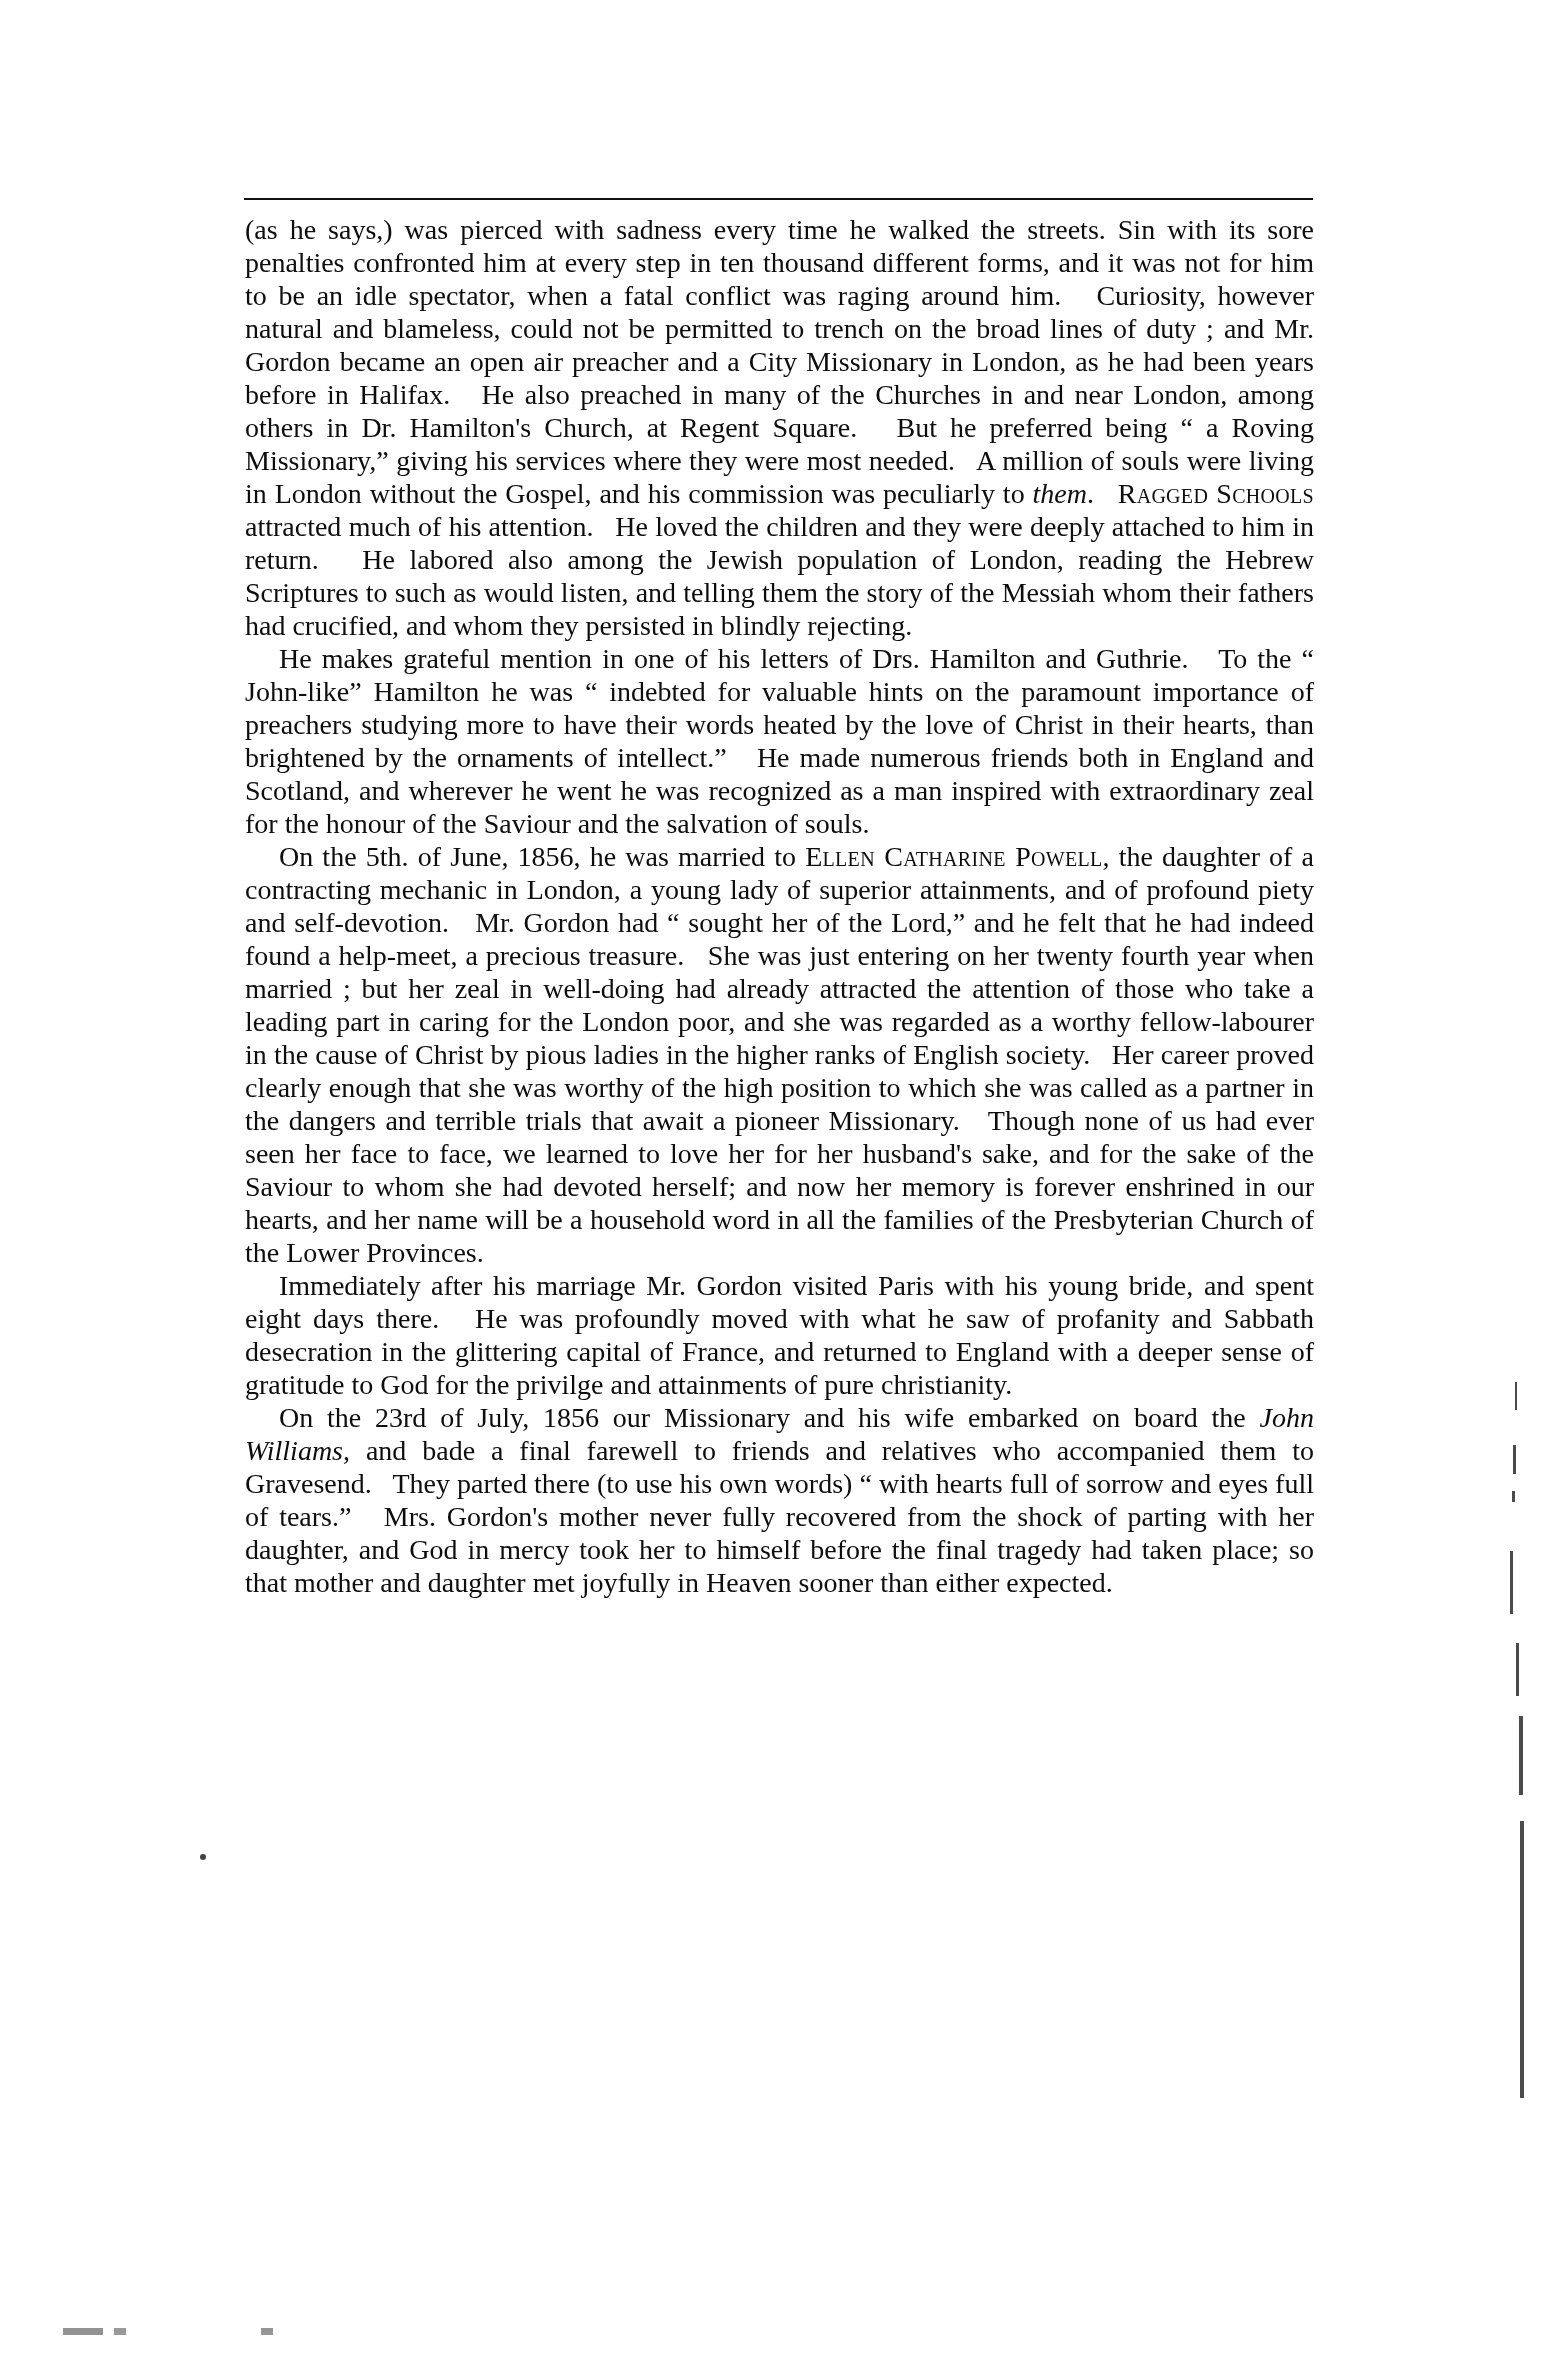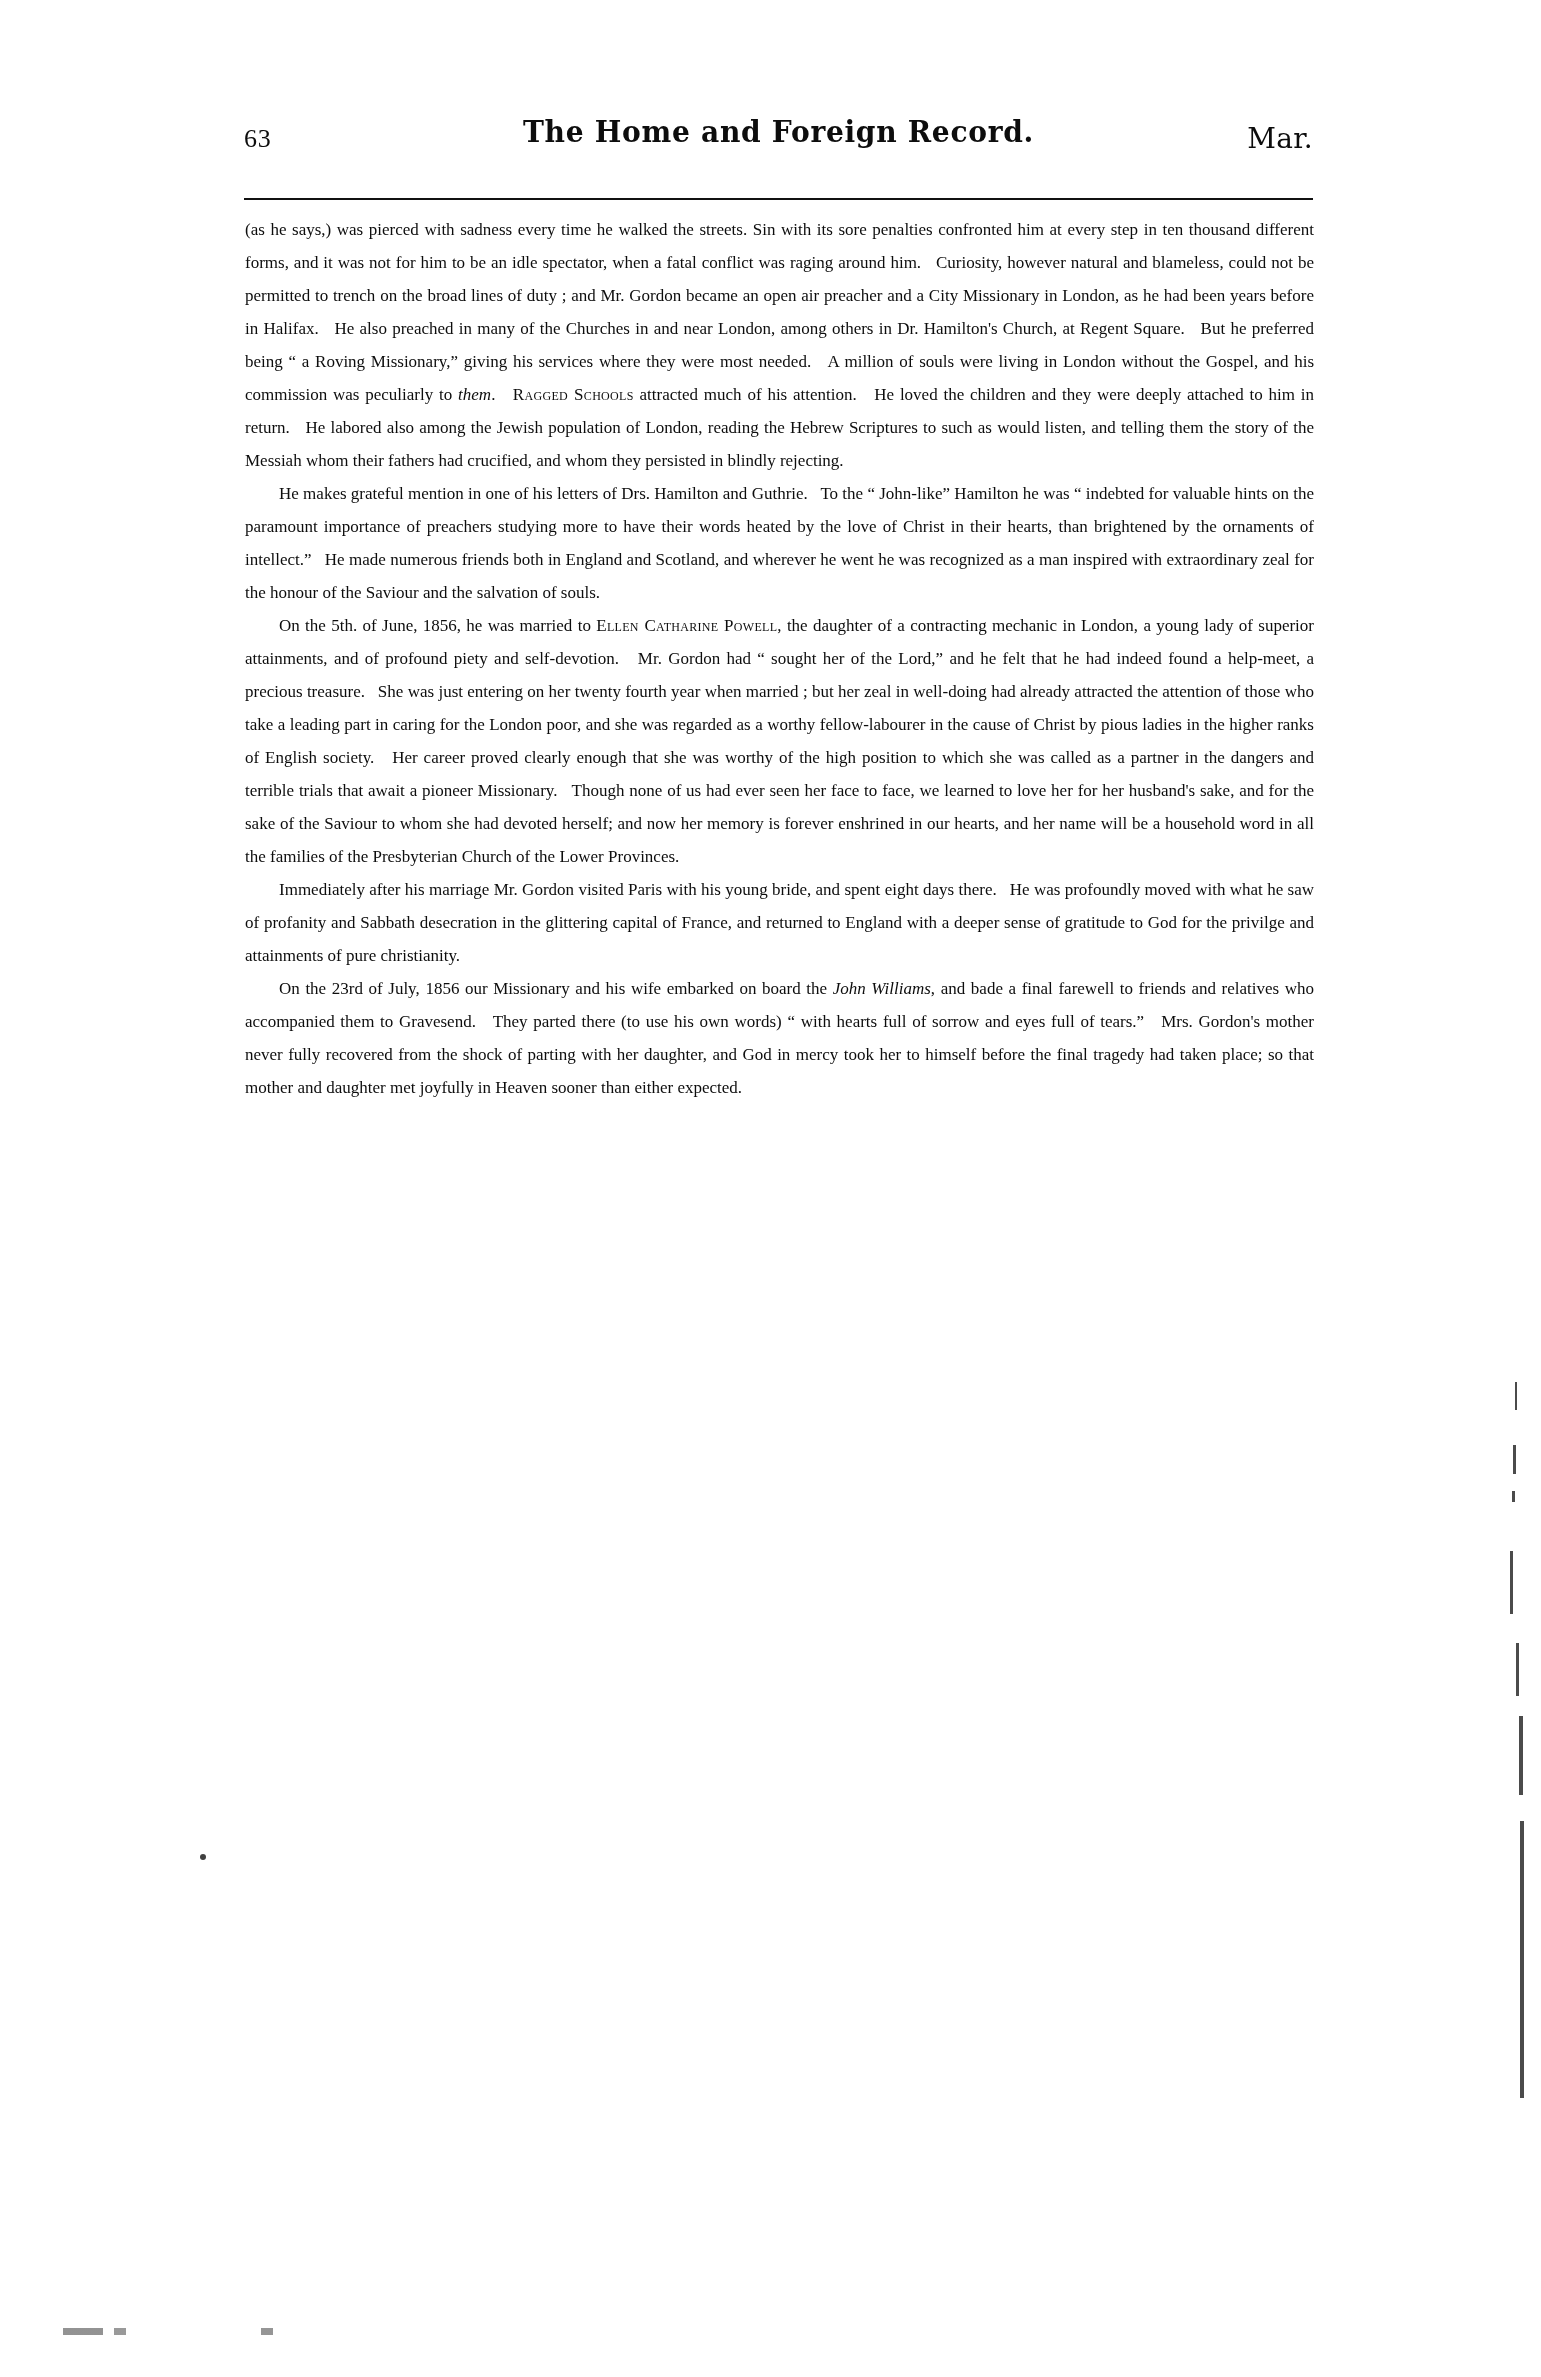--- a/index.html
+++ b/index.html
@@ -64,21 +64,21 @@
     width: 1069px;
     height: 2px;
     background: #111;
   }
   
   .body-col {
     position: absolute;
     left: 245px;
     top: 213px;
     width: 1069px;
-    font-size: 17px;
+    font-size: 28px;
     line-height: 33px;
     text-align: justify;
     text-justify: inter-word;
     hyphens: none;
   }
   .body-col p {
     margin: 0;
     text-indent: 34px;
   }
   .body-col p.noindent {
@@ -122,25 +122,20 @@
     height: 6.6px;
     background: linear-gradient(90deg,#3a3a3a 0 40px, transparent 40px 51px, #464646 51px 63px, transparent 63px 198px, #3f3f3f 198px 210px, transparent 210px 370px);
     opacity: 0.55;
   }
 </style>
 </head>
 <body>
 
 <div class="page">
 
-  <div class="runhead">
-    <div class="folio">63</div>
-    <div class="journal-title">The Home and Foreign Record.</div>
-    <div class="month">Mar.</div>
-  </div>
 
   <div class="rule"></div>
 
   <div class="body-col">
 
     <p class="noindent">(as he says,) was pierced with sadness every time he walked the streets. Sin with its sore penalties confronted him at every step in ten thousand different forms, and it was not for him to be an idle spectator, when a fatal conflict was raging around him. &nbsp; Curiosity, however natural and blameless, could not be permitted to trench on the broad lines of duty ; and Mr. Gordon became an open air preacher and a City Missionary in London, as he had been years before in Halifax. &nbsp; He also preached in many of the Churches in and near London, among others in Dr. Hamilton's Church, at Regent Square. &nbsp; But he preferred being “ a Roving Missionary,” giving his services where they were most needed. &nbsp; A million of souls were living in London without the Gospel, and his commission was peculiarly to <em>them</em>. &nbsp; <span class="sc">Ragged Schools</span> attracted much of his attention. &nbsp; He loved the children and they were deeply attached to him in return. &nbsp; He labored also among the Jewish population of London, reading the Hebrew Scriptures to such as would listen, and telling them the story of the Messiah whom their fathers had crucified, and whom they persisted in blindly rejecting.</p>
 
     <p>He makes grateful mention in one of his letters of Drs. Hamilton and Guthrie. &nbsp; To the “ John-like” Hamilton he was “ indebted for valuable hints on the paramount importance of preachers studying more to have their words heated by the love of Christ in their hearts, than brightened by the ornaments of intellect.” &nbsp; He made numerous friends both in England and Scotland, and wherever he went he was recognized as a man inspired with extraordinary zeal for the honour of the Saviour and the salvation of souls.</p>
 
     <p>On the 5th. of June, 1856, he was married to <span class="sc">Ellen Catharine Powell</span>, the daughter of a contracting mechanic in London, a young lady of superior attainments, and of profound piety and self-devotion. &nbsp; Mr. Gordon had “ sought her of the Lord,” and he felt that he had indeed found a help-meet, a precious treasure. &nbsp; She was just entering on her twenty fourth year when married ; but her zeal in well-doing had already attracted the attention of those who take a leading part in caring for the London poor, and she was regarded as a worthy fellow-labourer in the cause of Christ by pious ladies in the higher ranks of English society. &nbsp; Her career proved clearly enough that she was worthy of the high position to which she was called as a partner in the dangers and terrible trials that await a pioneer Missionary. &nbsp; Though none of us had ever seen her face to face, we learned to love her for her husband's sake, and for the sake of the Saviour to whom she had devoted herself; and now her memory is forever enshrined in our hearts, and her name will be a household word in all the families of the Presbyterian Church of the Lower Provinces.</p>

